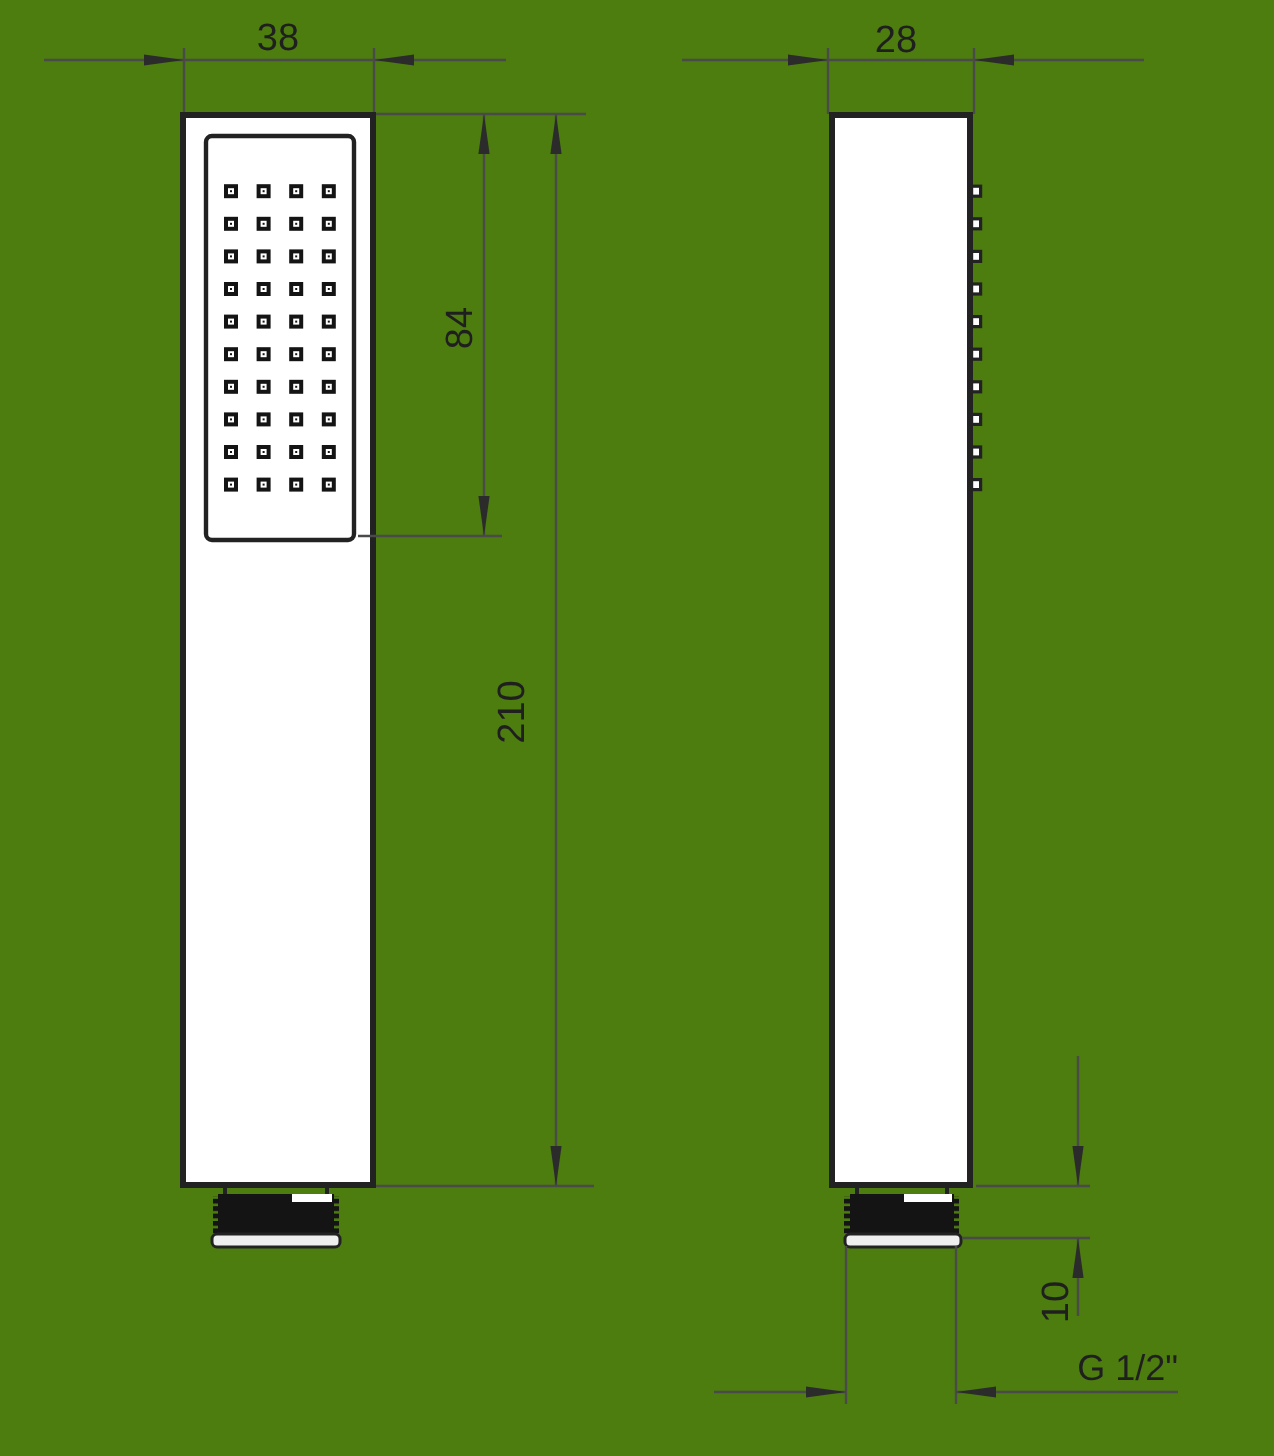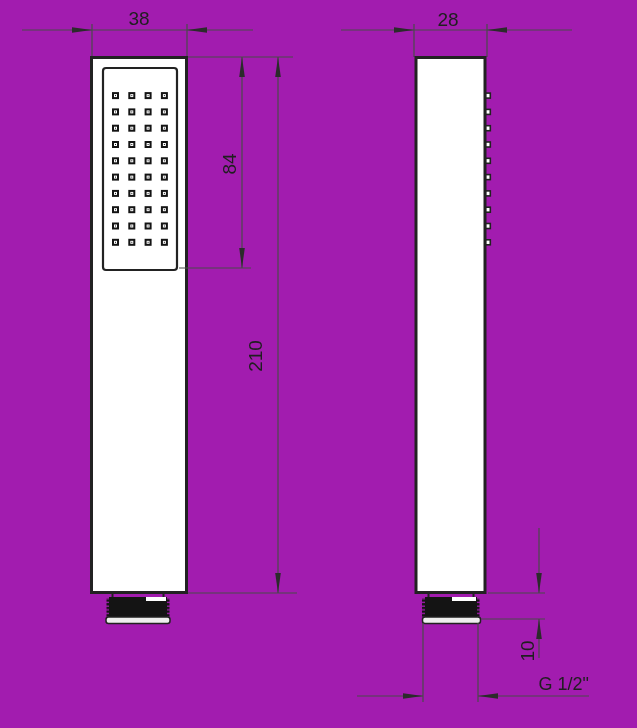--- a/index.html
+++ b/index.html
@@ -1,19 +1,19 @@
 <!DOCTYPE html>
 <html><head>
 <meta charset="utf-8">
 <style>
   html,body{margin:0;padding:0;background:#ffffff;}
   .canvas{
     position:relative;
     width:637px;height:728px;
-    background:#a21caf;
+    background:#4d7c0f;
     font-family:"Liberation Sans", sans-serif;
     overflow:hidden;
   }
   svg{position:absolute;left:0;top:0;}
   text{
     font-family:"Liberation Sans", sans-serif;
     fill:#1f1f1f;
   }
   .dim-label{font-size:19px;}
   .dim-label-small{font-size:18px;}

